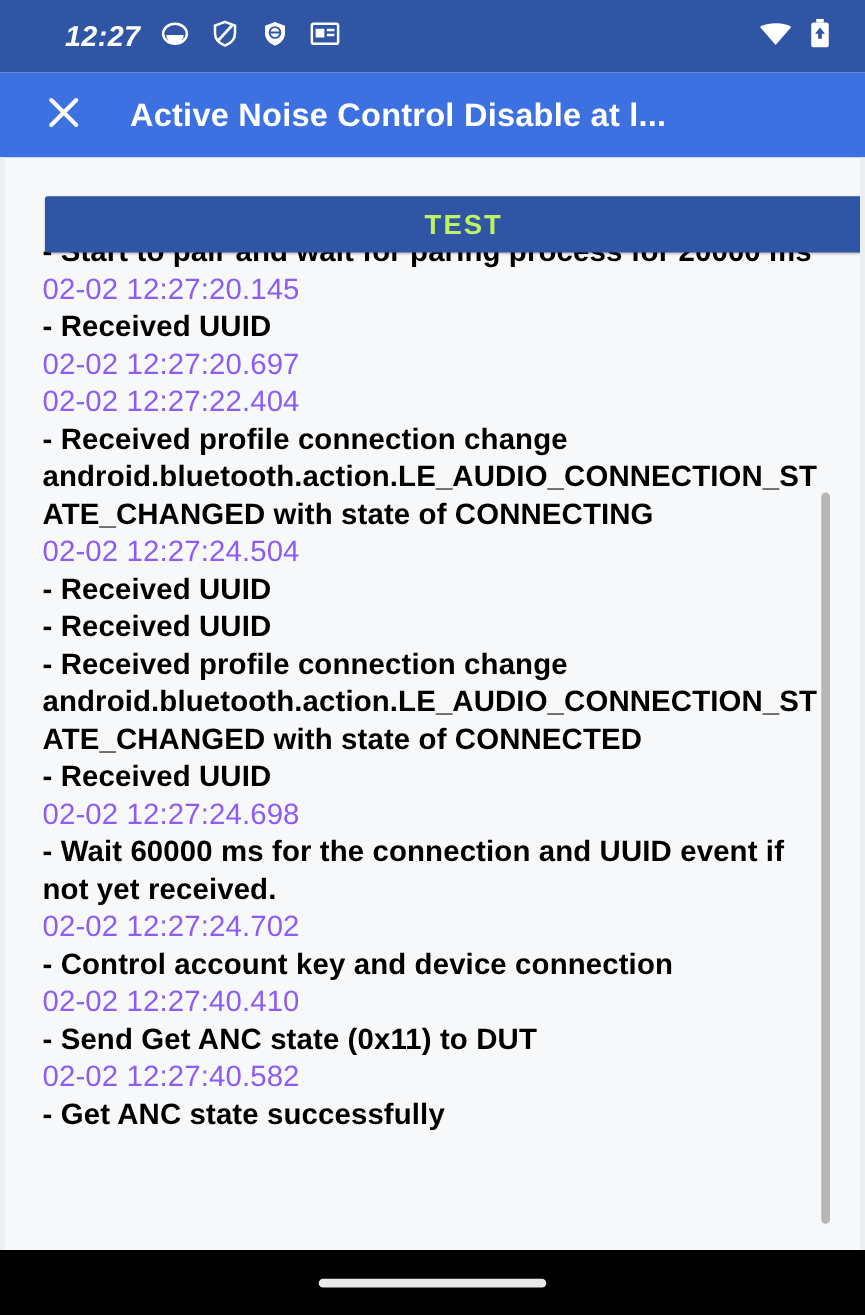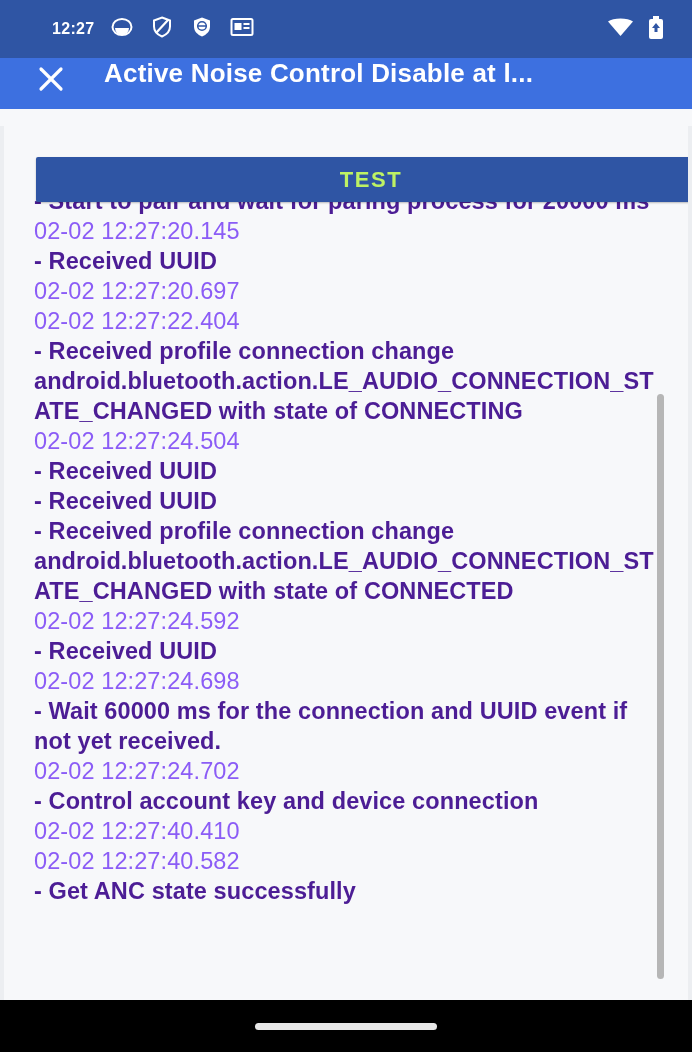--- a/index.html
+++ b/index.html
@@ -36,40 +36,42 @@
     padding: 0 28px 0 52px;
   }
   .status-left {
     display: flex;
     align-items: center;
     gap: 16px;
     flex: 1;
   }
   .status-time {
     color: #ffffff;
-    font-size: 16px;
+    font-size: 23px;
     font-weight: bold;
     letter-spacing: 0.3px;
     line-height: 1;
+    font-style: italic;
   }
   .status-right {
     display: flex;
     align-items: center;
     gap: 14px;
   }
   .sicon { display: block; }
 
   
   .app-bar {
     position: absolute;
     top: 58px; left: 0;
     width: 692px;
-    height: 51px;
+    height: 68px;
     background: #3d70e0;
     display: flex;
+    align-items: center;
     box-sizing: border-box;
     padding: 0 16px 0 28px;
   }
   .close-btn {
     width: 46px;
     height: 46px;
     display: flex;
     align-items: center;
     justify-content: center;
     flex: 0 0 auto;
@@ -114,21 +116,21 @@
     line-height: 30px;
     letter-spacing: 0.1px;
     word-wrap: break-word;
     overflow-wrap: break-word;
   }
   .log-time {
     color: #8b5cf6;
     font-weight: normal;
   }
   .log-msg {
-    color: #4c1d95;
+    color: #000000;
     font-weight: bold;
   }
 
   
   .test-button {
     position: absolute;
     top: 31px;
     left: 32px;
     width: 670px;
     height: 45px;
@@ -252,27 +254,27 @@
         <div class="log-line log-msg"> - Start to pair and wait for paring process for 20000 ms</div>
         <div class="log-line log-time">02-02 12:27:20.145</div>
         <div class="log-line log-msg"> - Received UUID</div>
         <div class="log-line log-time">02-02 12:27:20.697</div>
         <div class="log-line log-time">02-02 12:27:22.404</div>
         <div class="log-line log-msg"> - Received profile connection change android.bluetooth.action.LE_AUDIO_CONNECTION_STATE_CHANGED with state of CONNECTING</div>
         <div class="log-line log-time">02-02 12:27:24.504</div>
         <div class="log-line log-msg"> - Received UUID</div>
         <div class="log-line log-msg"> - Received UUID</div>
         <div class="log-line log-msg"> - Received profile connection change android.bluetooth.action.LE_AUDIO_CONNECTION_STATE_CHANGED with state of CONNECTED</div>
-        <div class="log-line log-time">02-02 12:27:24.592</div>
         <div class="log-line log-msg"> - Received UUID</div>
         <div class="log-line log-time">02-02 12:27:24.698</div>
         <div class="log-line log-msg"> - Wait 60000 ms for the connection and UUID event if not yet received.</div>
         <div class="log-line log-time">02-02 12:27:24.702</div>
         <div class="log-line log-msg"> - Control account key and device connection</div>
         <div class="log-line log-time">02-02 12:27:40.410</div>
+        <div class="log-line log-msg"> - Send Get ANC state (0x11) to DUT</div>
         <div class="log-line log-time">02-02 12:27:40.582</div>
         <div class="log-line log-msg"> - Get ANC state successfully</div>
       </div>
 
     <button class="test-button">TEST</button>
 
     <div class="scroll-thumb"></div>
   </div>
 
   <div class="nav-bar">

